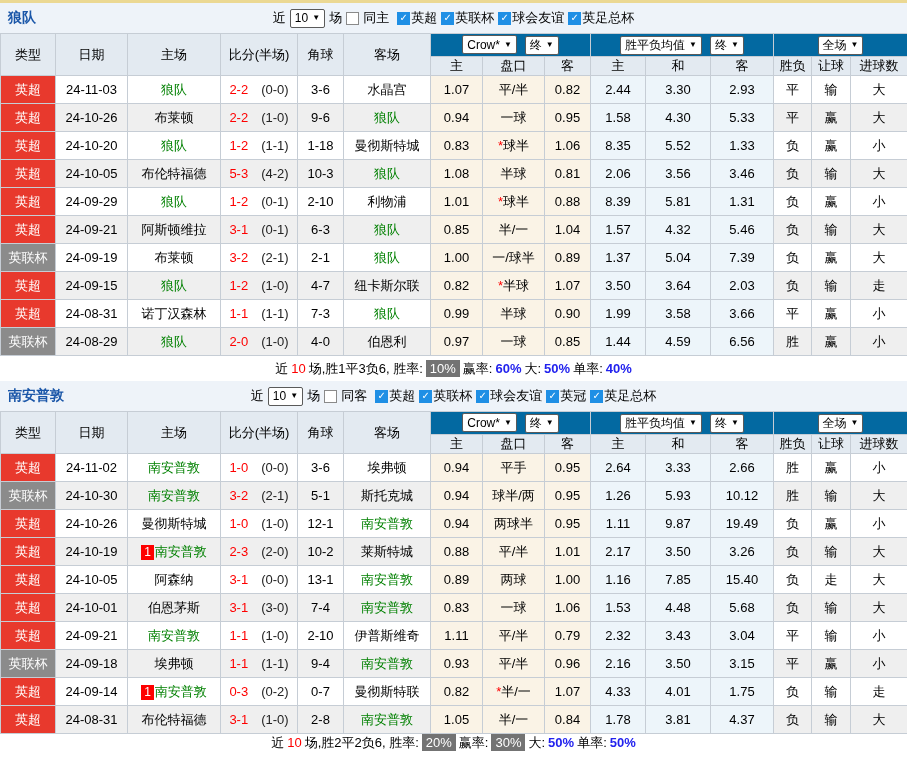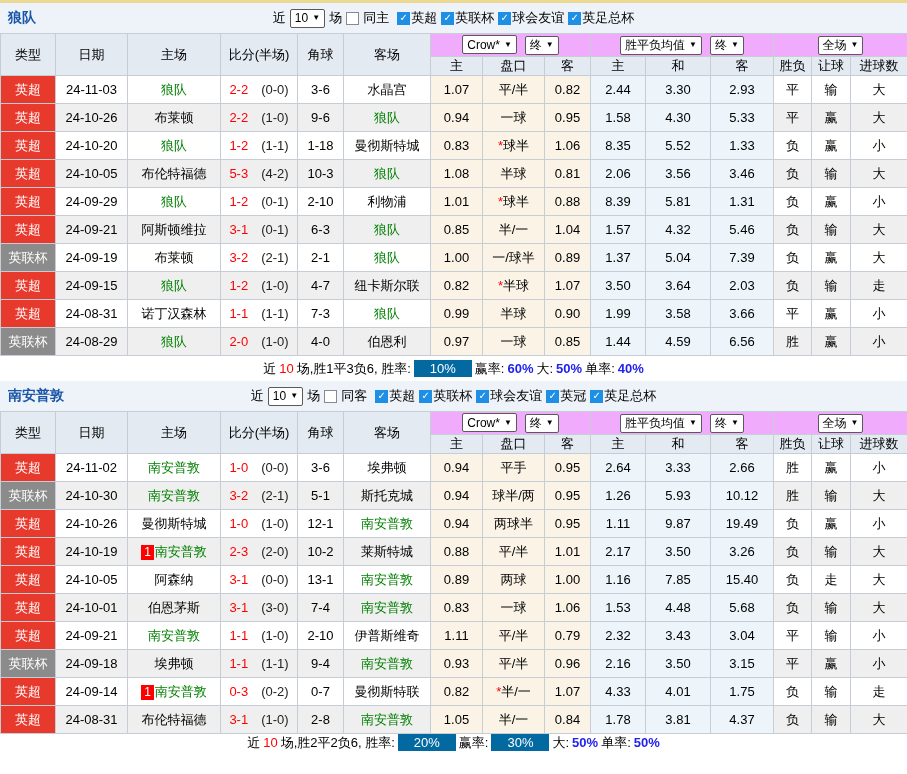--- a/index.html
+++ b/index.html
@@ -21,39 +21,39 @@
   .cb.on { background:#1F8FE5; color:#fff; border:1px solid #1F8FE5; }
   .cb.off { background:#fff; border:1px solid #8a8a8a; }
   .leagues { display:inline-flex; align-items:center; }
   .leagues .cb { margin-left:4px; margin-right:1px; }
 
   table.grid { border-collapse:collapse; table-layout:fixed; width:907px; }
   table.grid td { border:1px solid #C6CDD5; text-align:center; font-size:13px; height:28px; padding:0; overflow:hidden; white-space:nowrap; color:#000; }
   thead td { background:#E3EAF1; }
   tr.h1 td { height:23px; }
   tr.h2 td { height:19px; font-size:13px; }
-  .grp { background:#f0abfc; }
+  .grp { background:#0369a1; }
   .grp .sel-box { margin:0 4px; }
 
   tr.alt td { background:#EFEFEF; }
   td.lg-red  { background:#E8392D !important; color:#fff !important; font-size:12px; }
   td.lg-gray { background:#8B8B8B !important; color:#fff !important; font-size:12px; }
   td.cream { background:#FAF3E6 !important; }
   td.euro  { background:#EDF5FA !important; color:#2E6E9E; }
   .team-hl { color:#008000; }
   .score-ft { color:#FE0000; }
   .score-ht { color:#222;margin-left:13px; }
   .star { color:#FE0000; }
   .badge1 { display:inline-block; background:#FE0000; color:#fff; font-size:12px; line-height:15px; padding:0 3px; margin-right:1px; }
   .c-red { color:#E00000; } .c-blue { color:#0000EE; } .c-green { color:#008000; }
 
   .summary { display:flex; align-items:center; justify-content:center; gap:3px; font-size:13px; color:#000; }
   .summary.tall { height:25px; } .summary.short { height:17px; }
   .v-red { color:#FE0000; } .v-blue { color:#2222EE;font-weight:bold; }
-  .badge-green { background:#0369a1; color:#fff; padding:1px 16px; }
+  .badge-green { background:#737373; color:#fff; padding:1px 4px; }
 </style>
 </head>
 <body>
 
 <div class="page">
   <div class="topline"></div>
 
 
   <div class="sec-header">
     <span class="team-name">狼队</span>

